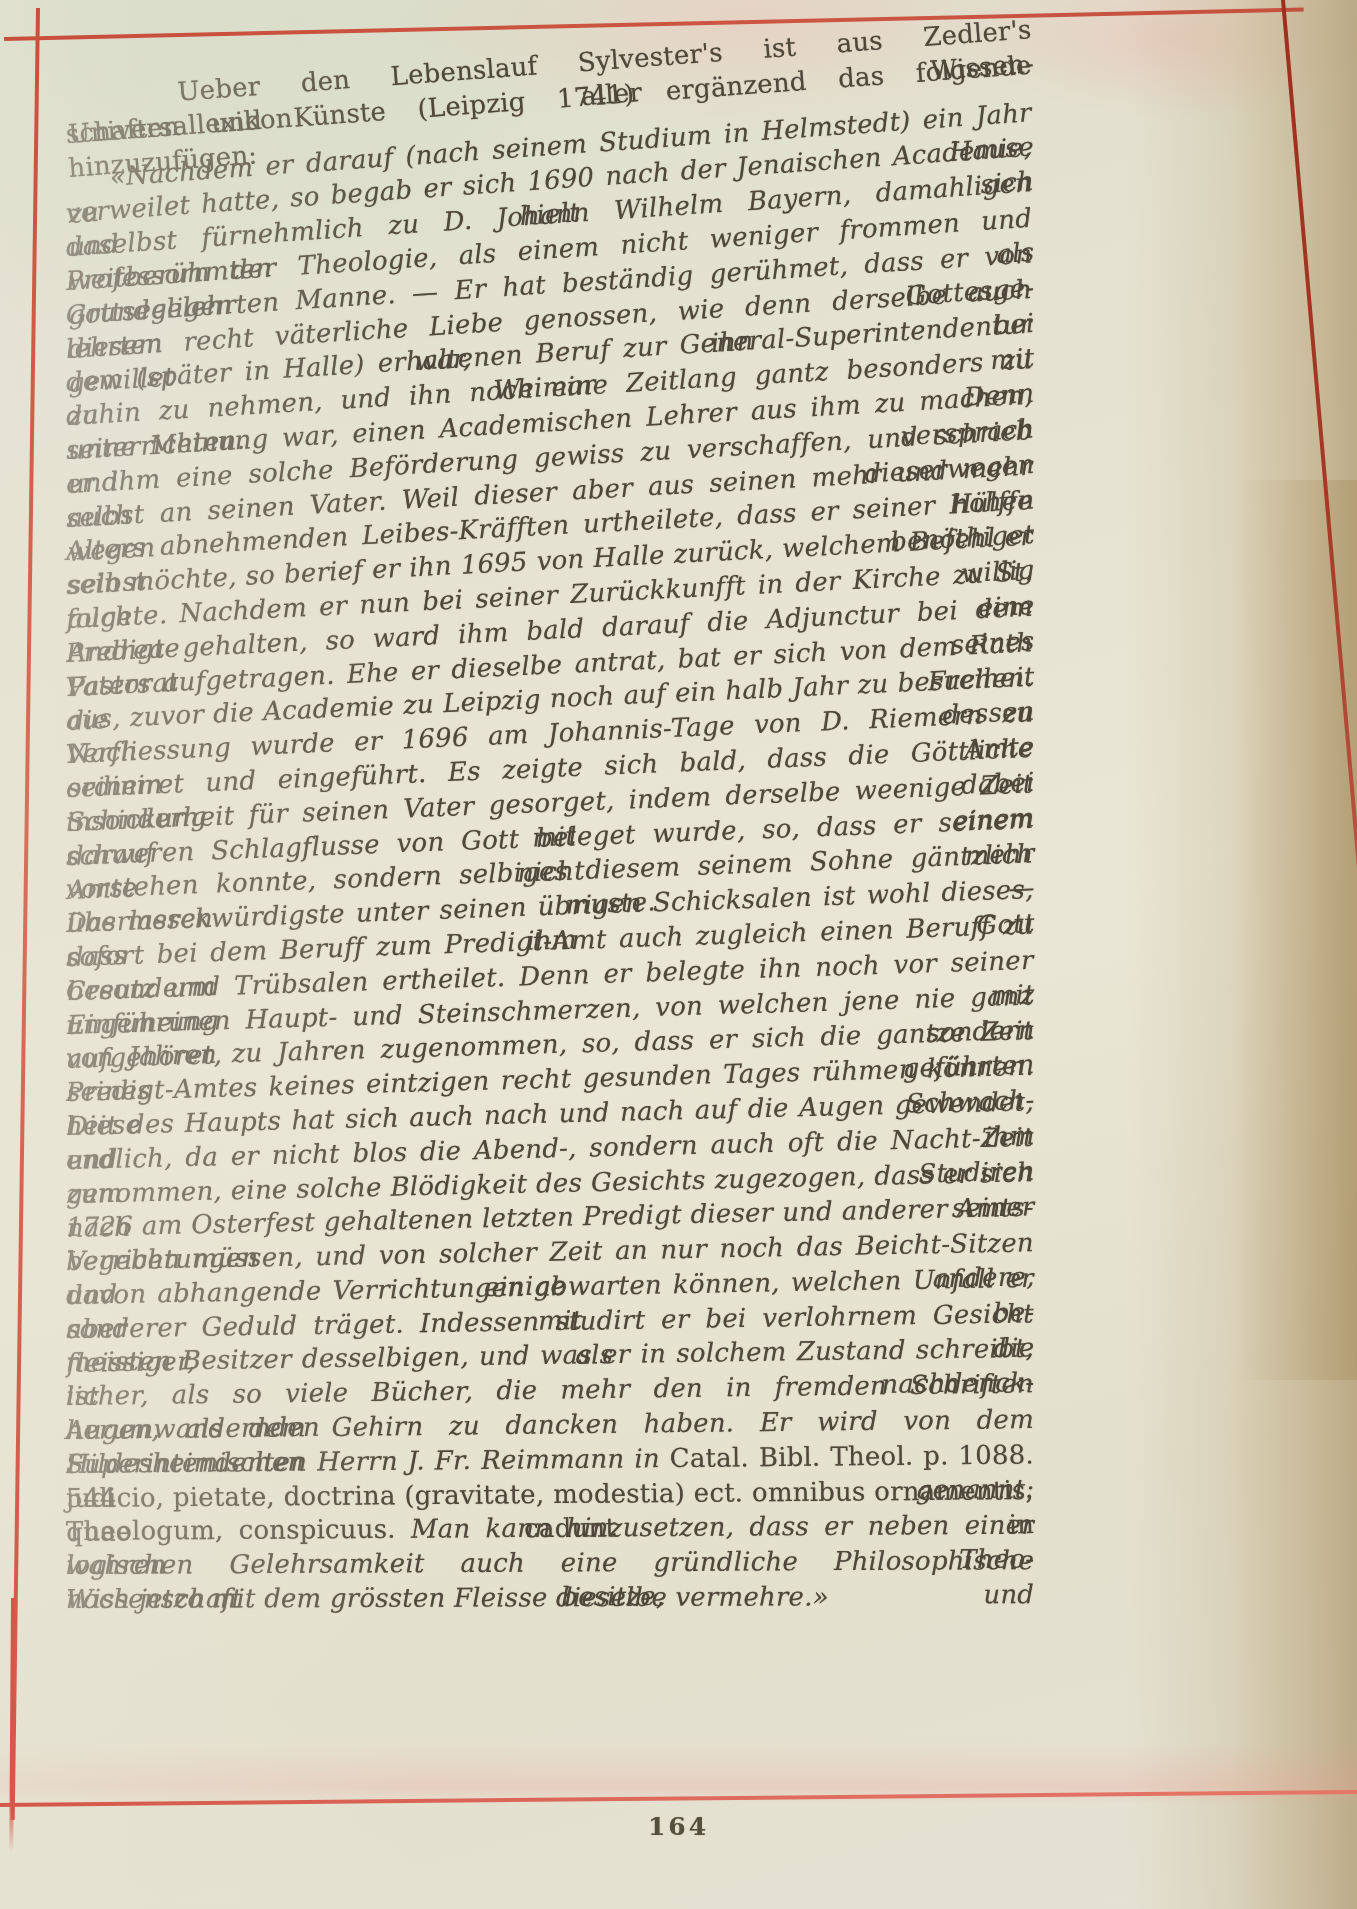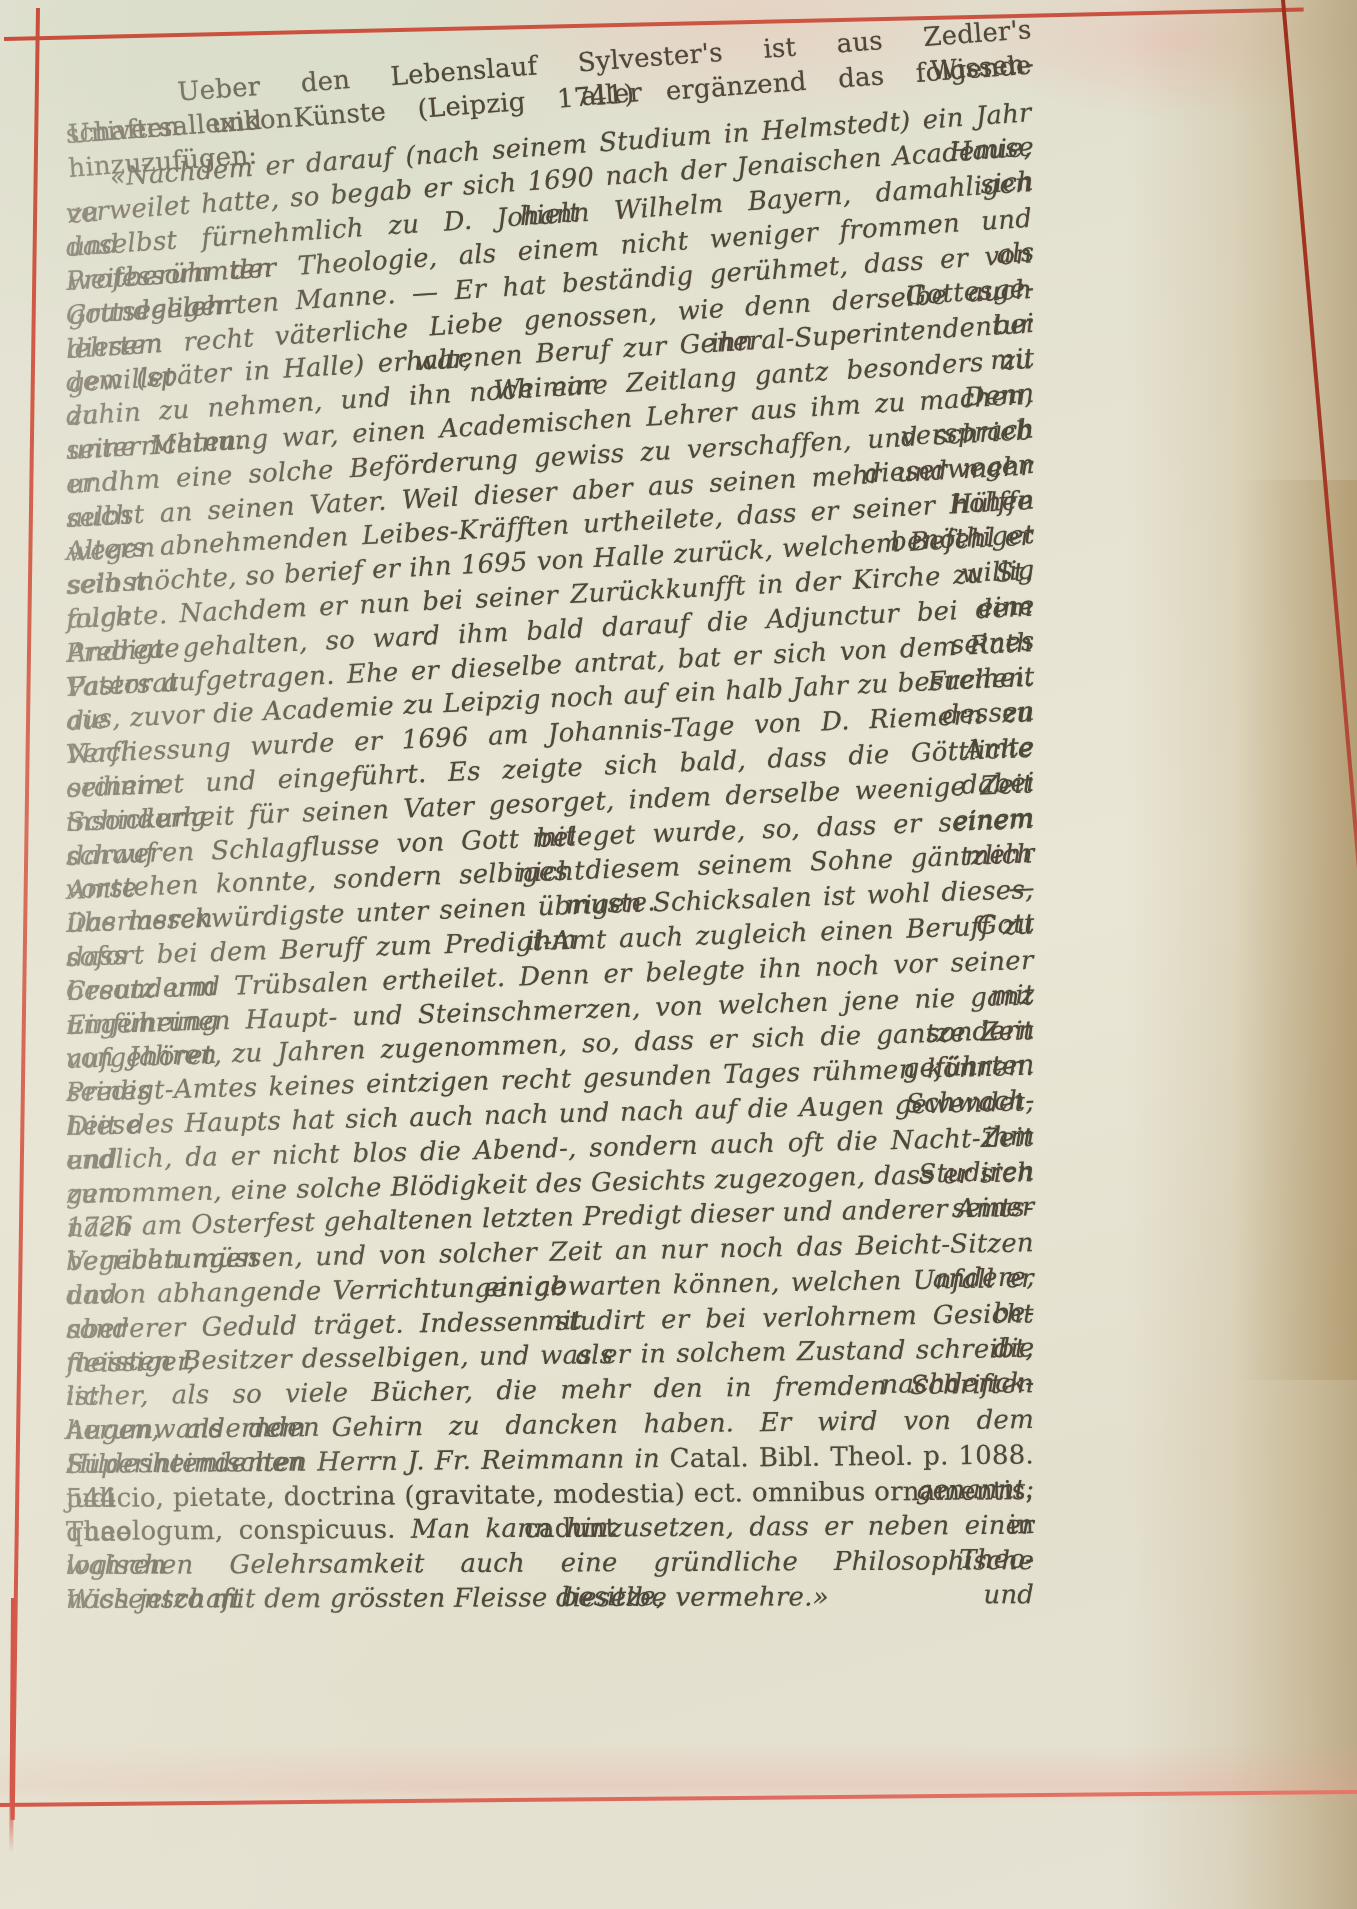--- a/index.html
+++ b/index.html
@@ -150,13 +150,14 @@
       <div class="line" style="transform: rotate(-0.65deg);"><span>Augen, als dem Gehirn zu dancken haben.  Er wird von dem Hildesheimischen</span></div>
       <div class="line" style="transform: rotate(-0.56deg);"><span>Superintendenten Herrn J. Fr. Reimmann in </span><span class="rom">Catal. Bibl. Theol. p. 1088. 544</span><span> genannt:</span></div>
       <div class="line" style="transform: rotate(-0.47deg);"><span class="rom">judicio, pietate, doctrina (gravitate, modestia) ect. omnibus ornamentis, quae cadunt in</span></div>
       <div class="line" style="transform: rotate(-0.38deg);"><span class="rom">Theologum, conspicuus.</span><span>  Man kann hinzusetzen, dass er neben einer wahren Theo-</span></div>
       <div class="line" style="transform: rotate(-0.29deg);"><span>logischen Gelehrsamkeit auch eine gründliche Philosophische Wissenschaft besitze, und</span></div>
       <div class="line noj" style="transform: rotate(-0.2deg);"><span>noch jetzo mit dem grössten Fleisse dieselbe vermehre.»</span></div>
     </div>
 
   <div class="fade-left"></div>
 
+  <div class="page-number">164</div>
 </div>
 
 </body></html>

